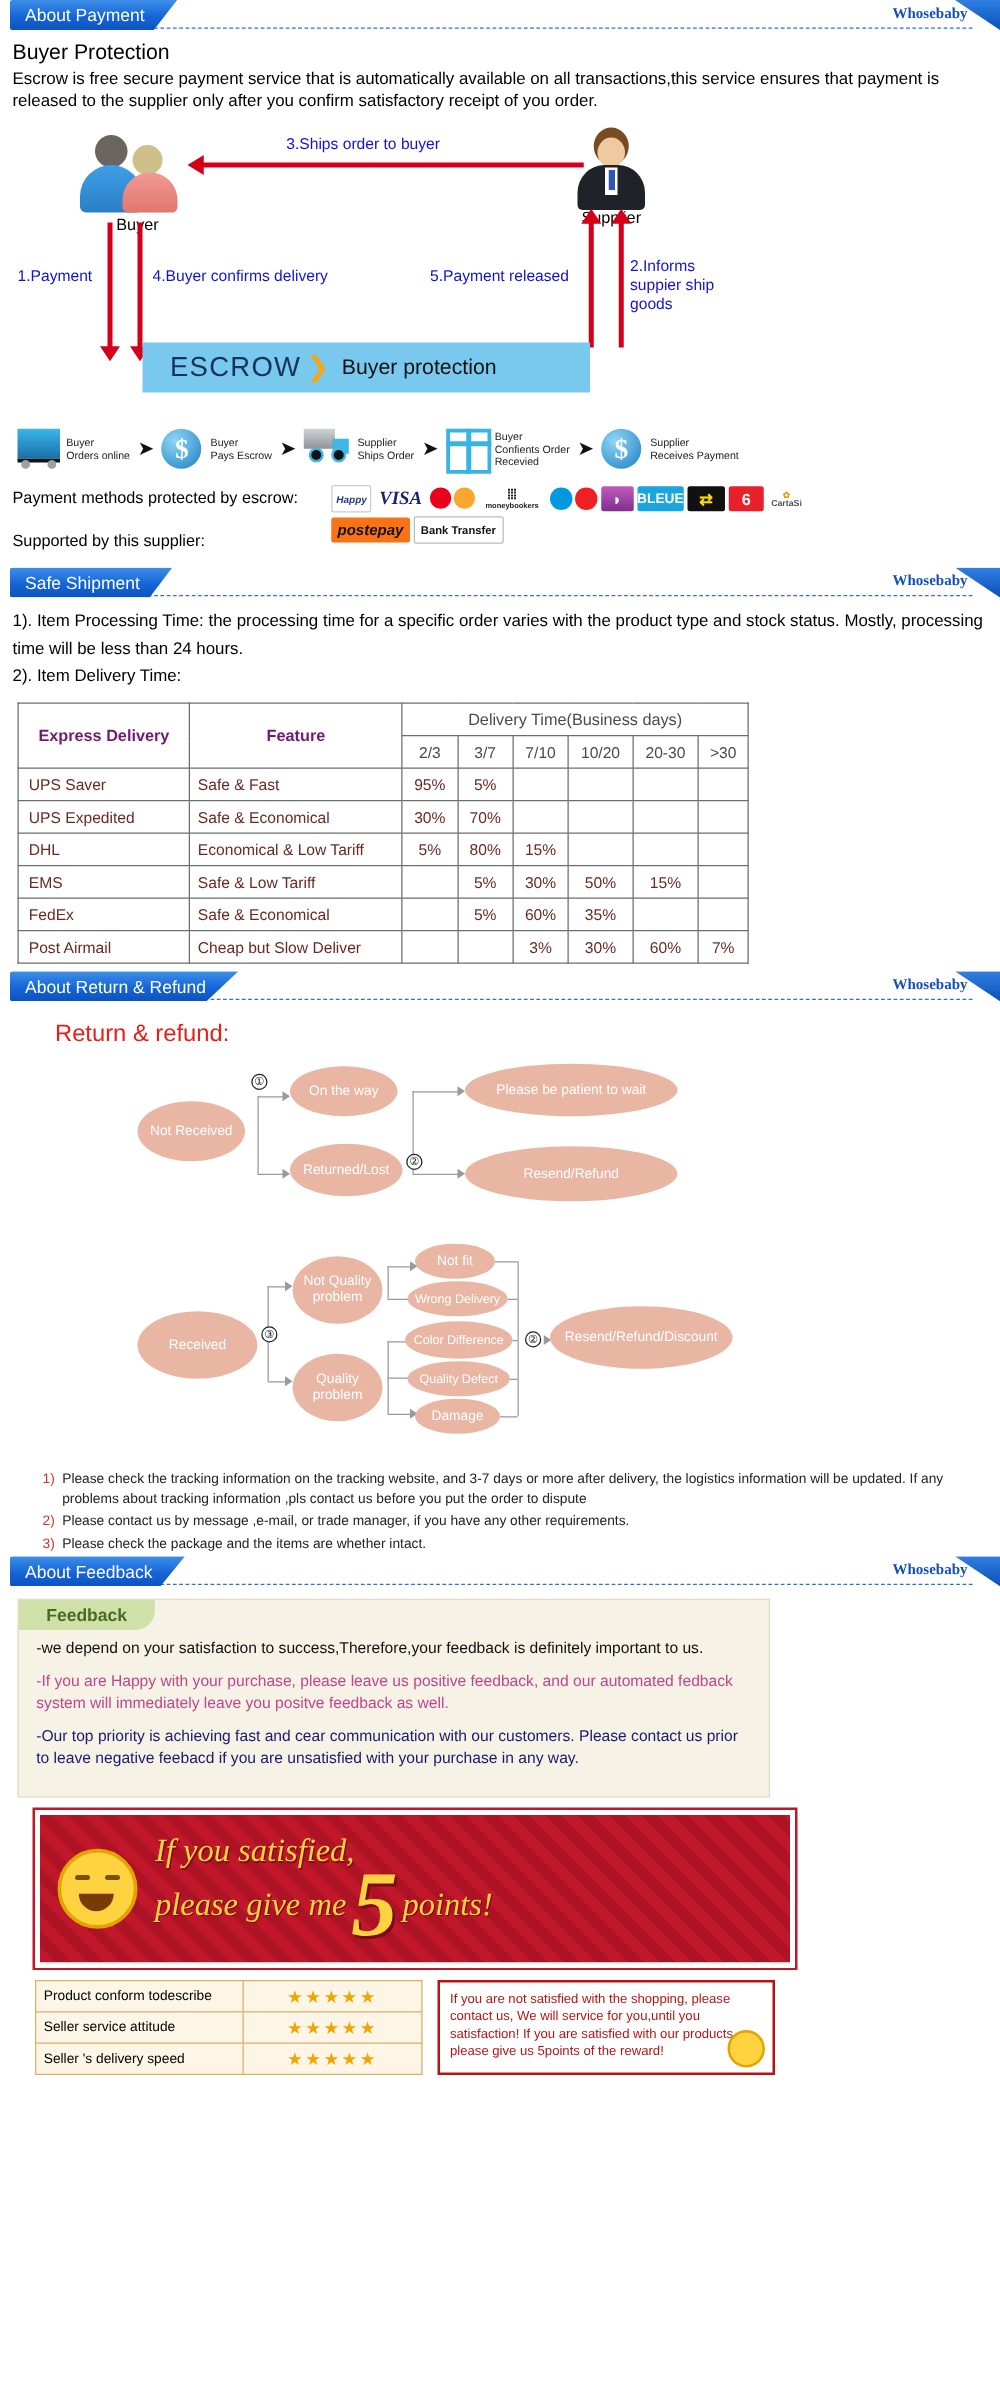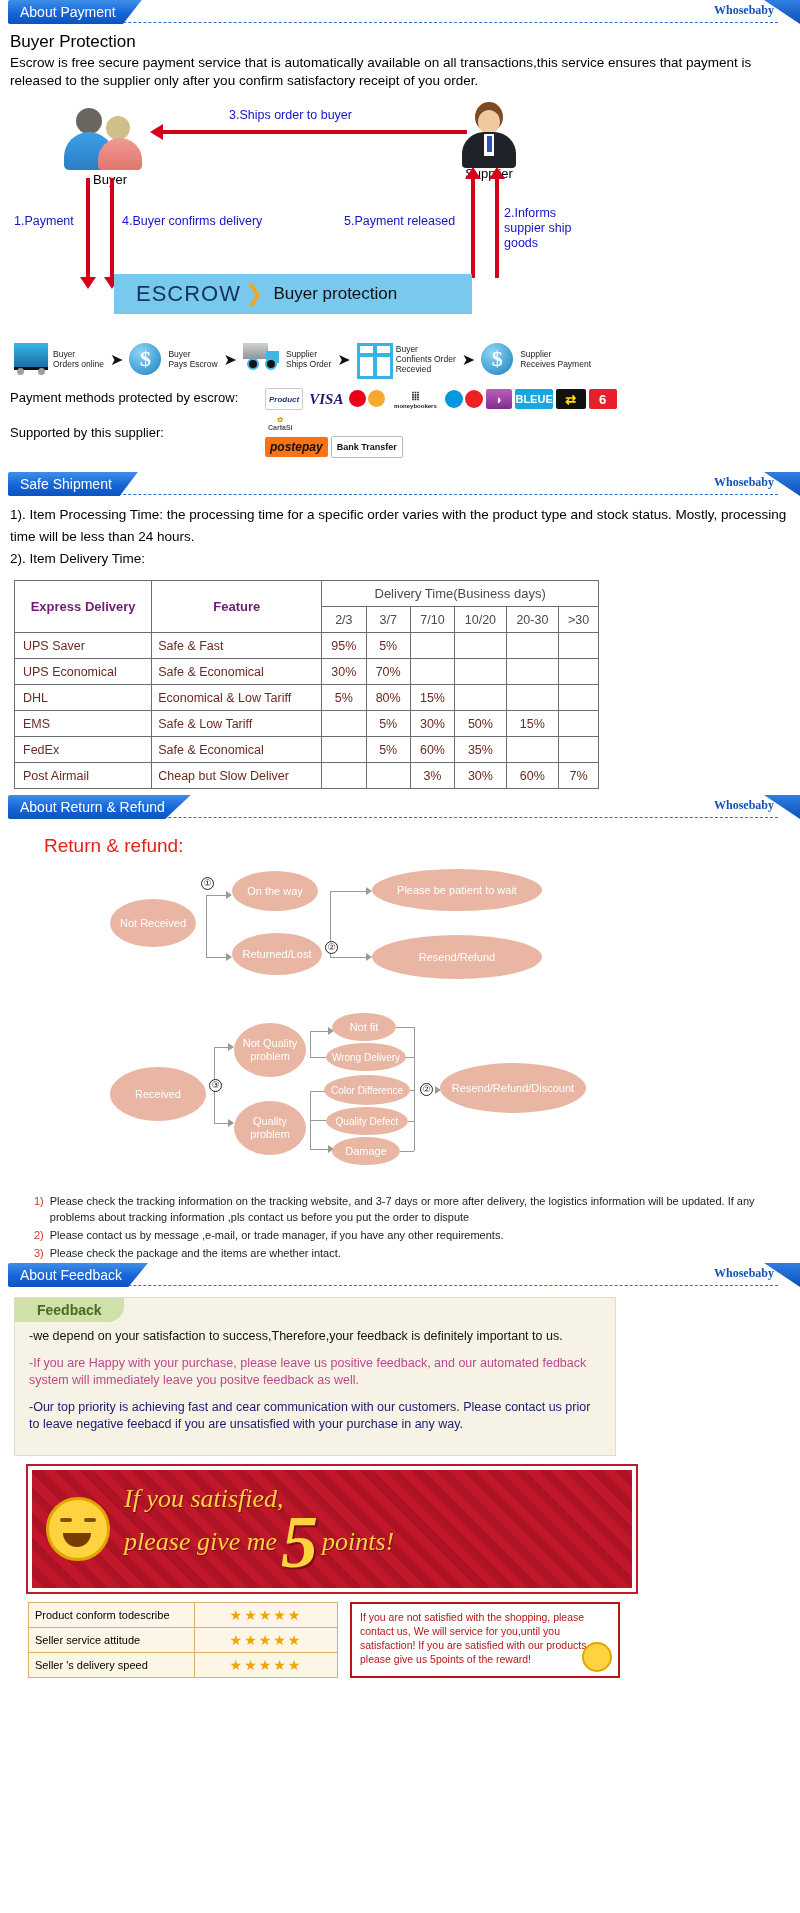--- a/index.html
+++ b/index.html
@@ -294,21 +294,21 @@
       </div>
     </div>
 
     <div class="pm-row">
       <div class="pm-left">
         <div class="l1">Payment methods protected by escrow:</div>
         <div>Supported by this supplier:</div>
       </div>
       <div style="flex:1;">
         <div class="logos">
-          <div class="lg paypal">Product</div>
+          <div class="lg paypal">Happy</div>
           <div class="lg visa">VISA</div>
           <div class="lg mc">
               <i class="a"></i>
               <i class="b"></i>
             </div>
           <div class="lg mb">
             <span style="font-size:11px;">⦙⦙⦙</span>
             <span>moneybookers</span>
           </div>
           <div class="lg maestro">
@@ -362,21 +362,21 @@
         <td class="nm">UPS Saver</td>
         <td>Safe &amp; Fast</td>
         <td class="val">95%</td>
         <td class="val">5%</td>
         <td class="val"></td>
         <td class="val"></td>
         <td class="val"></td>
         <td class="val"></td>
       </tr>
       <tr>
-        <td class="nm">UPS Economical</td>
+        <td class="nm">UPS Expedited</td>
         <td>Safe &amp; Economical</td>
         <td class="val">30%</td>
         <td class="val">70%</td>
         <td class="val"></td>
         <td class="val"></td>
         <td class="val"></td>
         <td class="val"></td>
       </tr>
       <tr>
         <td class="nm">DHL</td>

